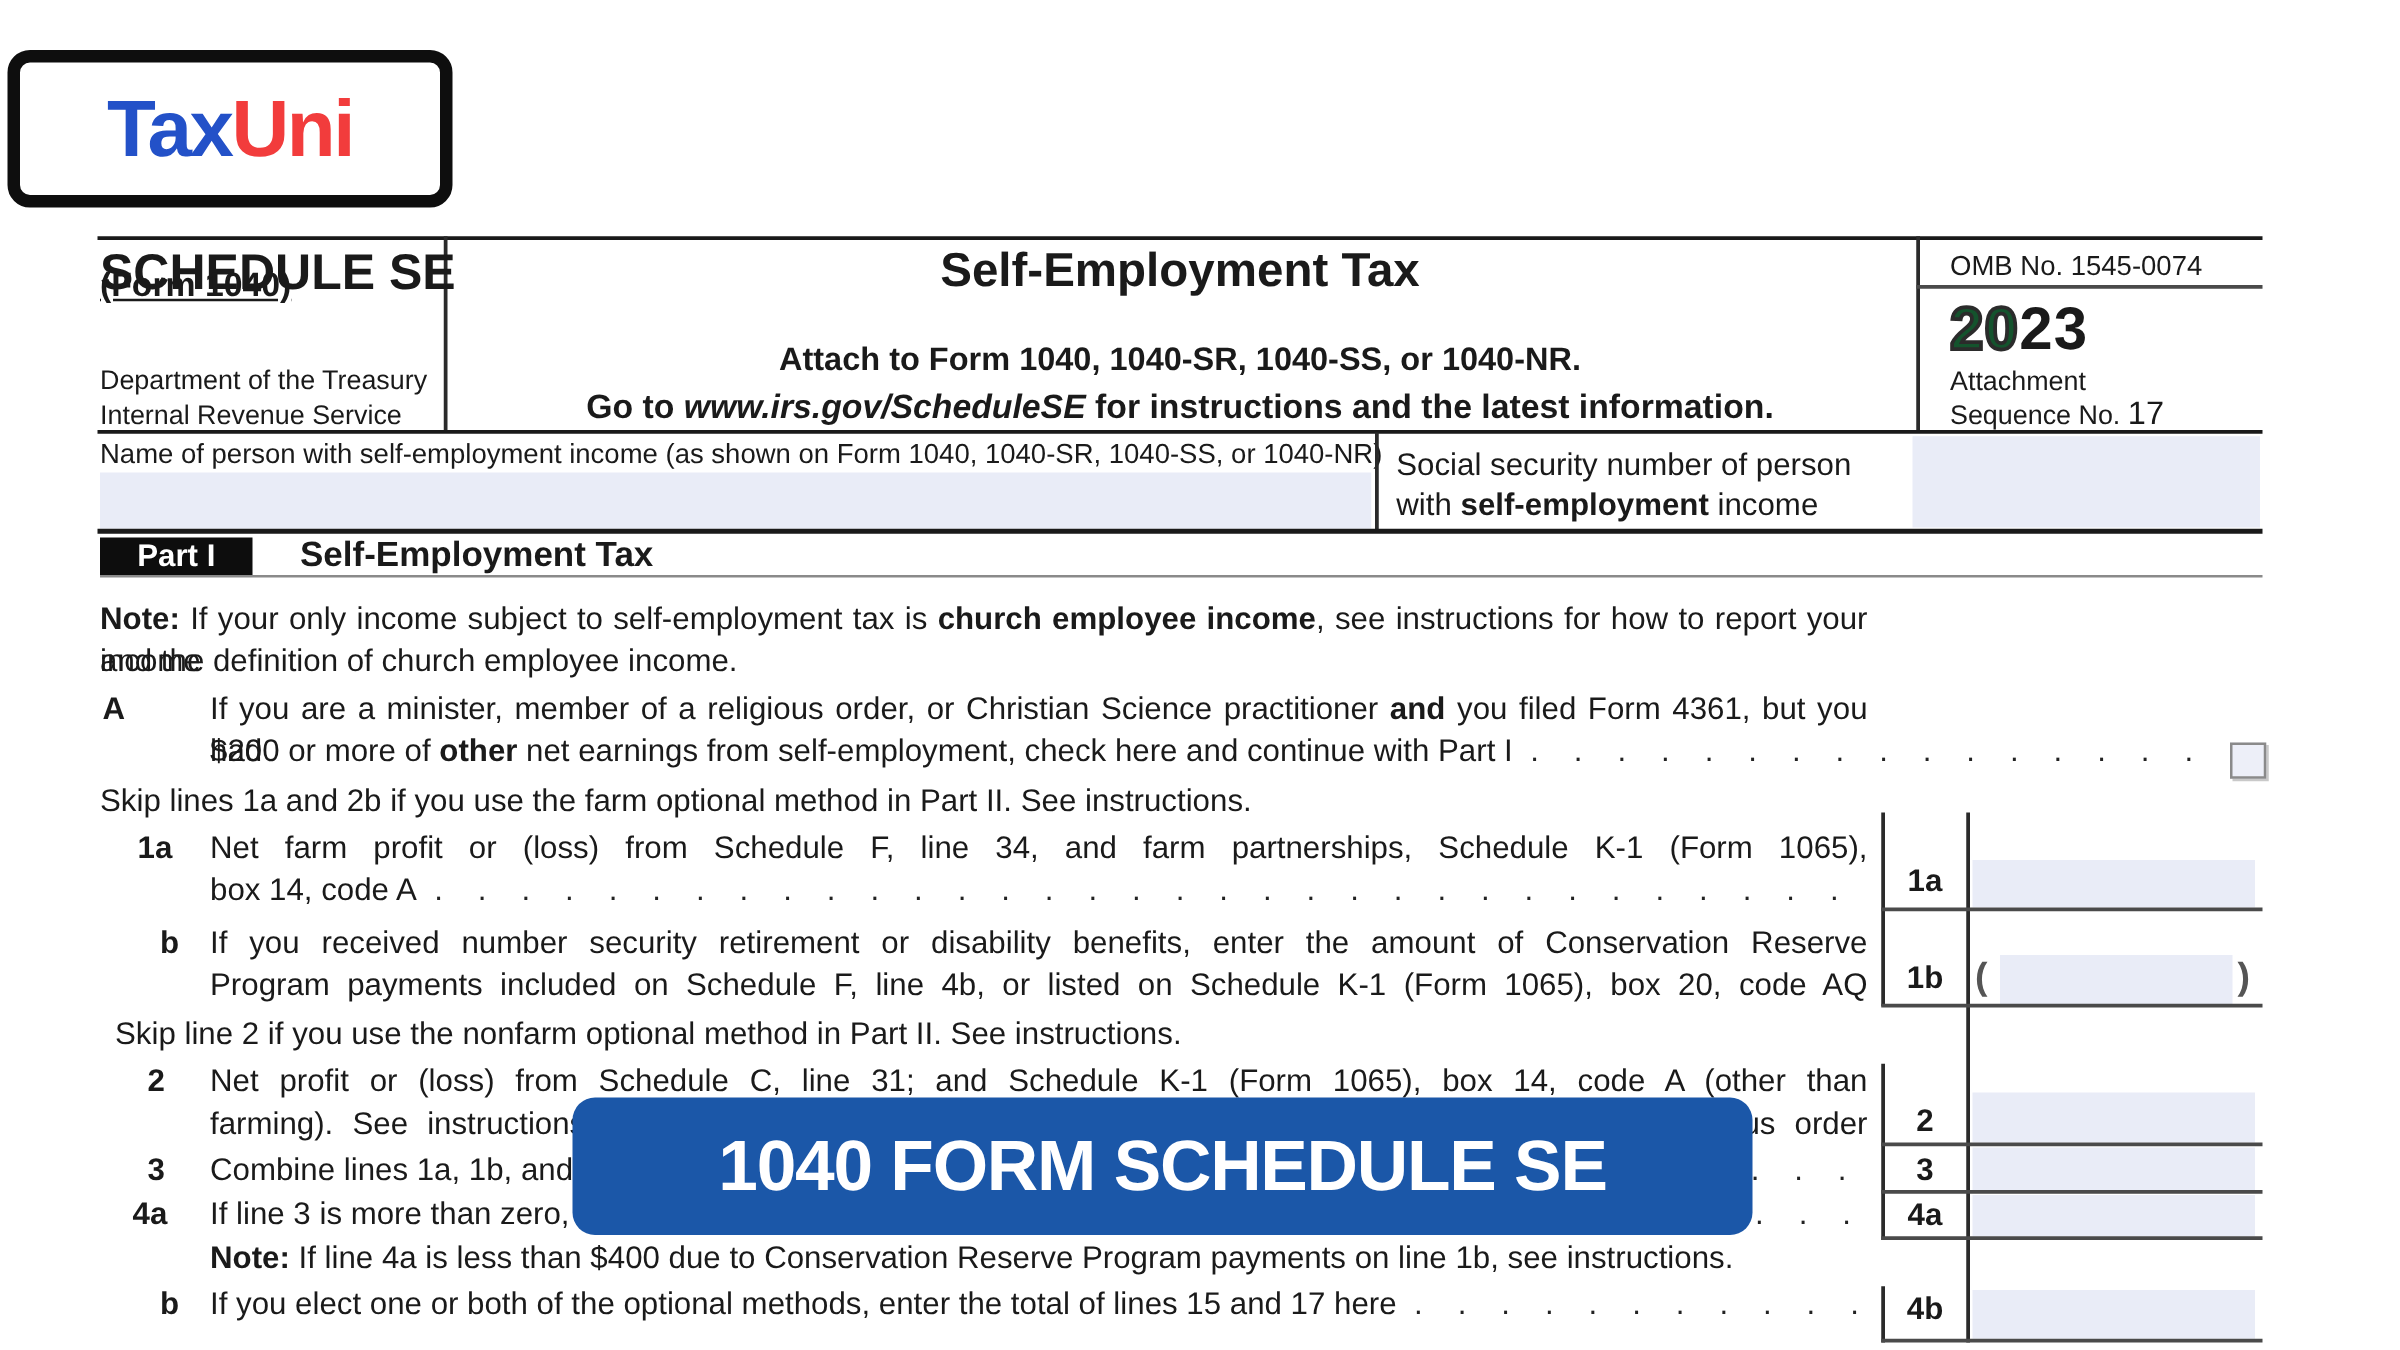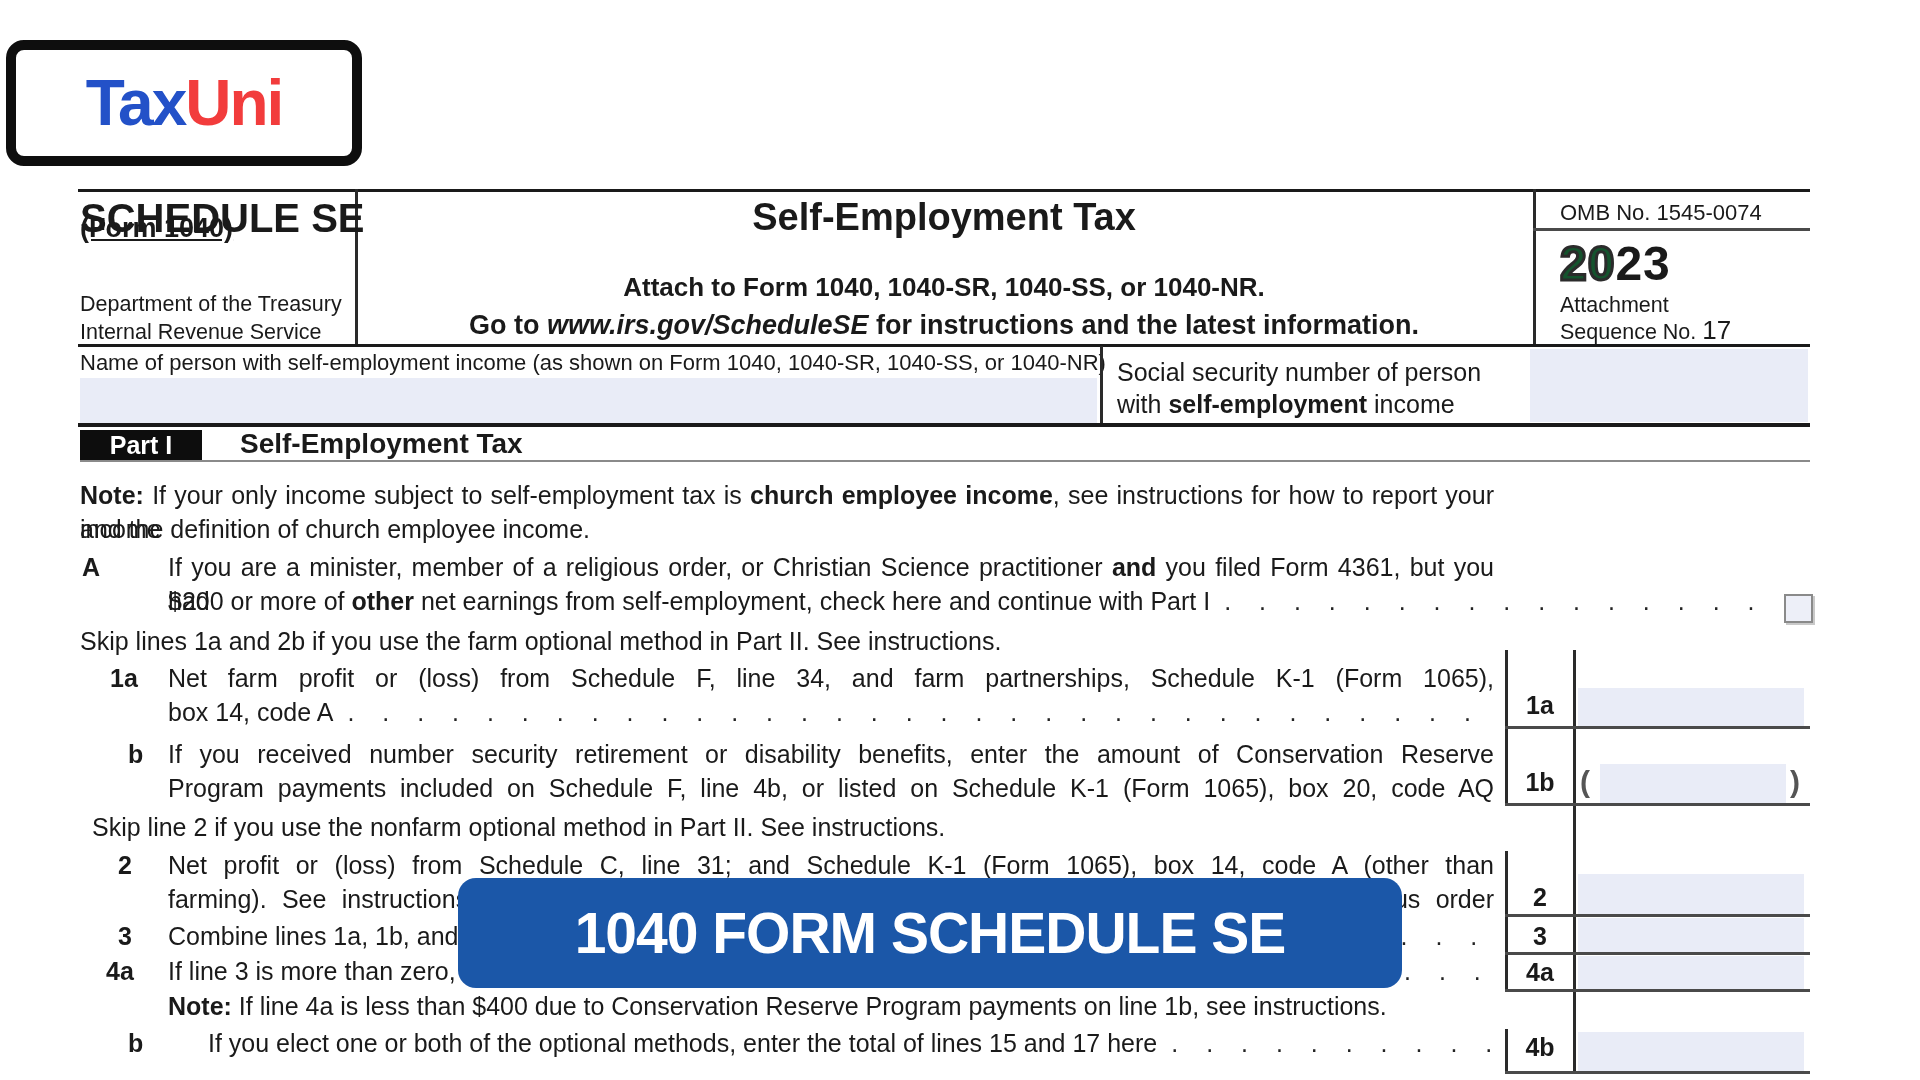--- a/index.html
+++ b/index.html
@@ -118,21 +118,21 @@
   <div class="num" style="left:106px;top:954px;">4a</div>
   <div class="bodyline leaderwrap" style="left:168px;top:954px;width:1326px;">
       <span style="white-space:nowrap;">If line 3 is more than zero, multiply line 3 by 92.35% (0.9235). Otherwise, enter amount from line 3</span>
       <span class="leader">.  .  .  .  .  .  .  .  .  .  .  .  .  .  .  .  .  .  .  .  .  .  .  .  .  .  .  .  .  .  .  .  .  .  .  .  .  .</span>
     </div>
 
   <div class="bodyline" style="left:168px;top:989px;"><span class="b">Note:</span><span> If line 4a is less than $400 due to Conservation Reserve Program payments on line 1b, see instructions.</span></div>
 
   <div class="num" style="left:128px;top:1026px;">b</div>
   <div class="bodyline leaderwrap" style="left:168px;top:1026px;width:1326px;">
-      <span style="white-space:nowrap;margin-left:40px;">If you elect one or both of the optional methods, enter the total of lines 15 and 17 here</span>
+      <span style="white-space:nowrap;">If you elect one or both of the optional methods, enter the total of lines 15 and 17 here</span>
       <span class="leader">.  .  .  .  .  .  .  .  .  .  .  .  .  .  .  .  .  .  .  .  .  .  .  .  .  .  .  .  .  .  .  .  .  .  .  .  .  .</span>
     </div>
 </div>
 
 <div class="vline" style="left:1505px;top:650px;width:3px;height:155px;"></div>
 <div class="vline" style="left:1505px;top:851px;width:3px;height:141px;"></div>
 <div class="vline" style="left:1505px;top:1029px;width:3px;height:45px;"></div>
 <div class="vline" style="left:1573px;top:650px;width:3px;height:424px;"></div>
 
 <div class="amtlabel" style="left:1506px;top:688px;">1a</div>

